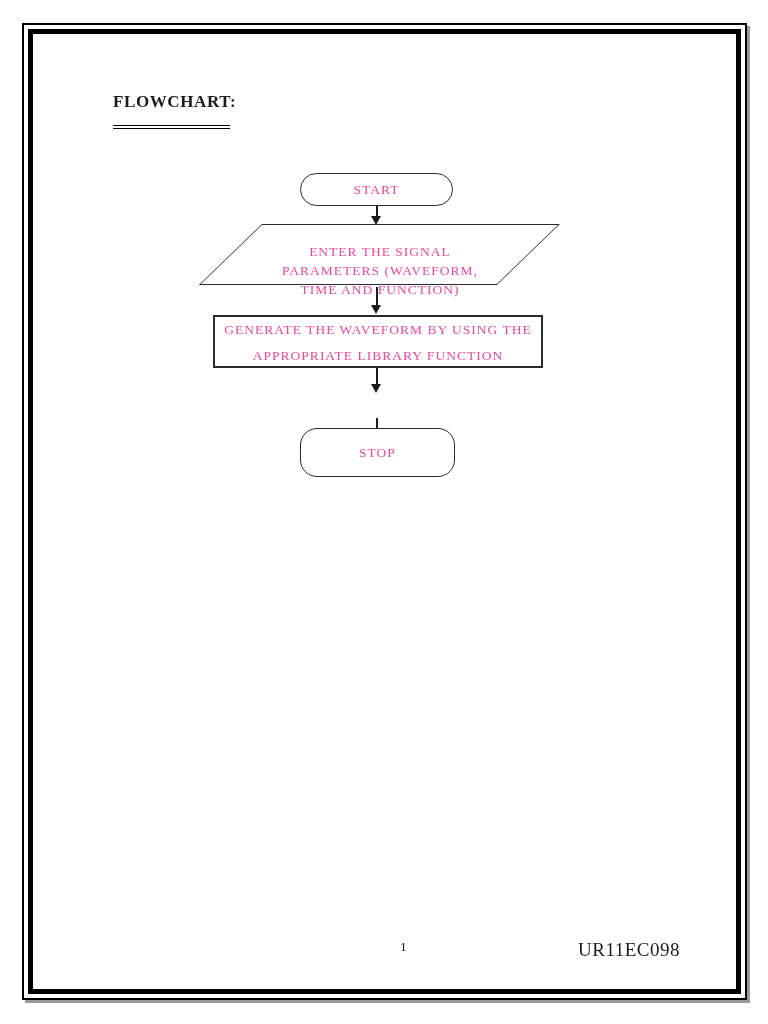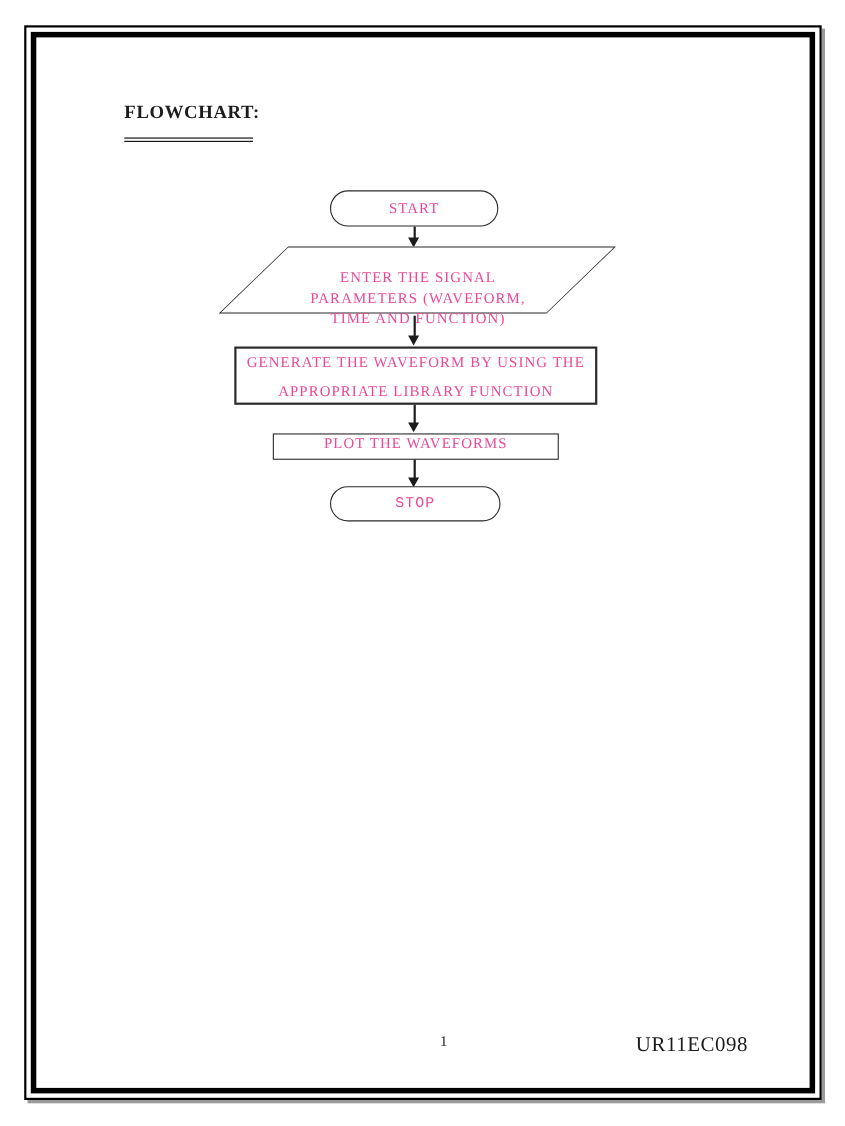--- a/index.html
+++ b/index.html
@@ -50,21 +50,21 @@
     color: #ec4899;
   }
   .terminator {
     position: absolute;
     border: 1.5px solid #2b2b2b;
     border-radius: 17px;
     display: flex; align-items: center; justify-content: center;
     background: #fff;
   }
   .terminator.start { left: 300px; top: 173px; width: 153px; height: 33px; }
-  .terminator.stop  { left: 300px; top: 442px; width: 155px; height: 32px; font-family: Liberation Mono, monospace; }
+  .terminator.stop  { left: 300px; top: 428px; width: 155px; height: 49px; }
 
   .para-skew {
     position: absolute;
     left: 262px; top: 224px; width: 298px; height: 61px;
     border: 1.5px solid #2b2b2b;
     transform: skewX(-46deg);
     transform-origin: 0 0;
     background: #fff;
   }
   .para-text {
@@ -153,23 +153,20 @@
   <div class="arrow-head a2-head"></div>
 
   <div class="process generate node-text">
     <span>GENERATE THE WAVEFORM BY USING THE</span>
     <span>APPROPRIATE LIBRARY FUNCTION</span>
   </div>
 
   <div class="arrow-line a3-line"></div>
   <div class="arrow-head a3-head"></div>
 
-  <div class="process plot">
-    <span class="node-text">PLOT THE WAVEFORMS</span>
-  </div>
 
   <div class="arrow-line a4-line"></div>
   <div class="arrow-head a4-head"></div>
 
   <div class="terminator stop">
     <span class="node-text">STOP</span>
   </div>
 
   <div class="footer-page-number">1</div>
   <div class="footer-doc-code">UR11EC098</div>

